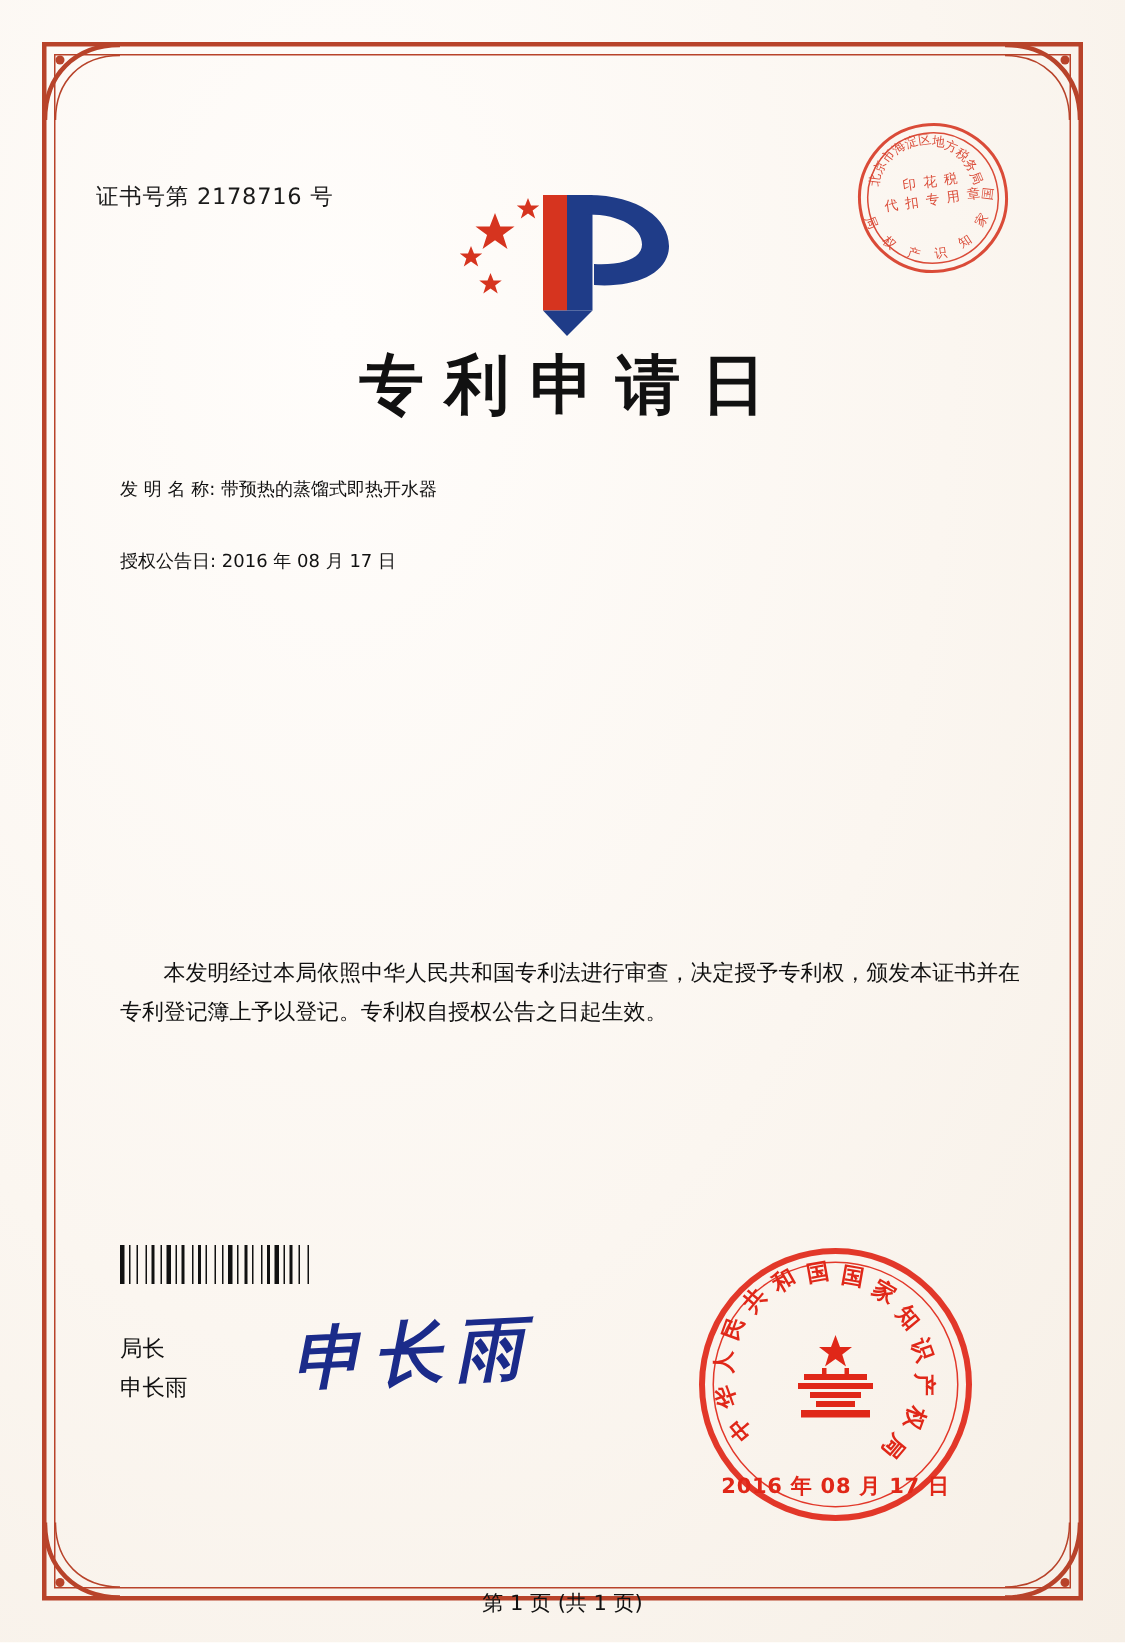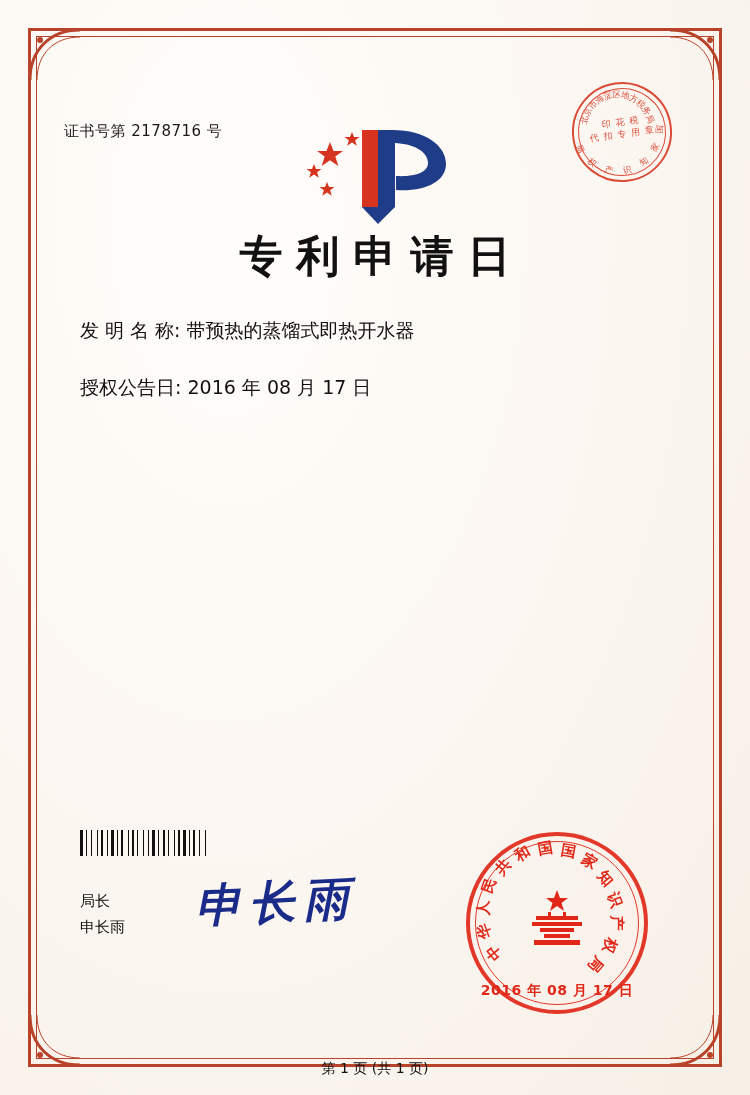--- a/index.html
+++ b/index.html
@@ -135,21 +135,21 @@
     text-indent: 14px;
   }
 
   .fields {
     position: absolute;
     left: 20px;
     top: 258px;
     width: 600px;
   }
   .field-row {
-    font-size: 19px;
+    font-size: 12px;
     color: #111;
     margin-bottom: 31px;
     font-family: "DejaVu Sans", "Liberation Sans", sans-serif;
     white-space: nowrap;
   }
   .field-label {
     display: inline-block;
   }
   .field-value {
     display: inline-block;
@@ -187,20 +187,21 @@
     vertical-align: top;
   }
 
   .director {
     position: absolute;
     left: 20px;
     top: 828px;
     font-size: 15px;
     line-height: 26px;
     color: #111;
+    font-family: Liberation Mono, monospace;
   }
 
   .signature {
     position: absolute;
     left: 135px;
     top: 812px;
     font-family: "DejaVu Serif", "Liberation Serif", serif;
     font-size: 46px;
     color: #1b2b8a;
     letter-spacing: 8px;
@@ -365,20 +366,21 @@
         <span class="field-label">发 明 名 称:</span>
         <span class="field-value">带预热的蒸馏式即热开水器</span>
       </div>
       <div class="field-row">
         <span class="field-label">授权公告日:</span>
         <span class="field-value">2016 年 08 月 17 日</span>
       </div>
     </div>
 
     <div class="body-text">
+      <p>本发明经过本局依照中华人民共和国专利法进行审查，决定授予专利权，颁发本证书并在专利登记簿上予以登记。专利权自授权公告之日起生效。</p>
     </div>
 
     <div class="barcode" id="barcode"><span style="width:3px;background:#111"></span><span style="width:1px;background:transparent"></span><span style="width:1px;background:#111"></span><span style="width:2px;background:transparent"></span><span style="width:1px;background:#111"></span><span style="width:3px;background:transparent"></span><span style="width:1px;background:#111"></span><span style="width:1px;background:transparent"></span><span style="width:2px;background:#111"></span><span style="width:2px;background:transparent"></span><span style="width:1px;background:#111"></span><span style="width:1px;background:transparent"></span><span style="width:3px;background:#111"></span><span style="width:1px;background:transparent"></span><span style="width:1px;background:#111"></span><span style="width:1px;background:transparent"></span><span style="width:2px;background:#111"></span><span style="width:3px;background:transparent"></span><span style="width:1px;background:#111"></span><span style="width:1px;background:transparent"></span><span style="width:2px;background:#111"></span><span style="width:1px;background:transparent"></span><span style="width:1px;background:#111"></span><span style="width:3px;background:transparent"></span><span style="width:1px;background:#111"></span><span style="width:2px;background:transparent"></span><span style="width:1px;background:#111"></span><span style="width:1px;background:transparent"></span><span style="width:3px;background:#111"></span><span style="width:1px;background:transparent"></span><span style="width:1px;background:#111"></span><span style="width:2px;background:transparent"></span><span style="width:2px;background:#111"></span><span style="width:1px;background:transparent"></span><span style="width:1px;background:#111"></span><span style="width:3px;background:transparent"></span><span style="width:1px;background:#111"></span><span style="width:1px;background:transparent"></span><span style="width:2px;background:#111"></span><span style="width:1px;background:transparent"></span><span style="width:3px;background:#111"></span><span style="width:1px;background:transparent"></span><span style="width:1px;background:#111"></span><span style="width:1px;background:transparent"></span><span style="width:2px;background:#111"></span><span style="width:2px;background:transparent"></span><span style="width:1px;background:#111"></span><span style="width:3px;background:transparent"></span><span style="width:1px;background:#111"></span><span style="width:1px;background:transparent"></span></div>
 
     <div class="director">
       <div>局长</div>
       <div>申长雨</div>
     </div>
 
     <div class="signature">申长雨</div>

